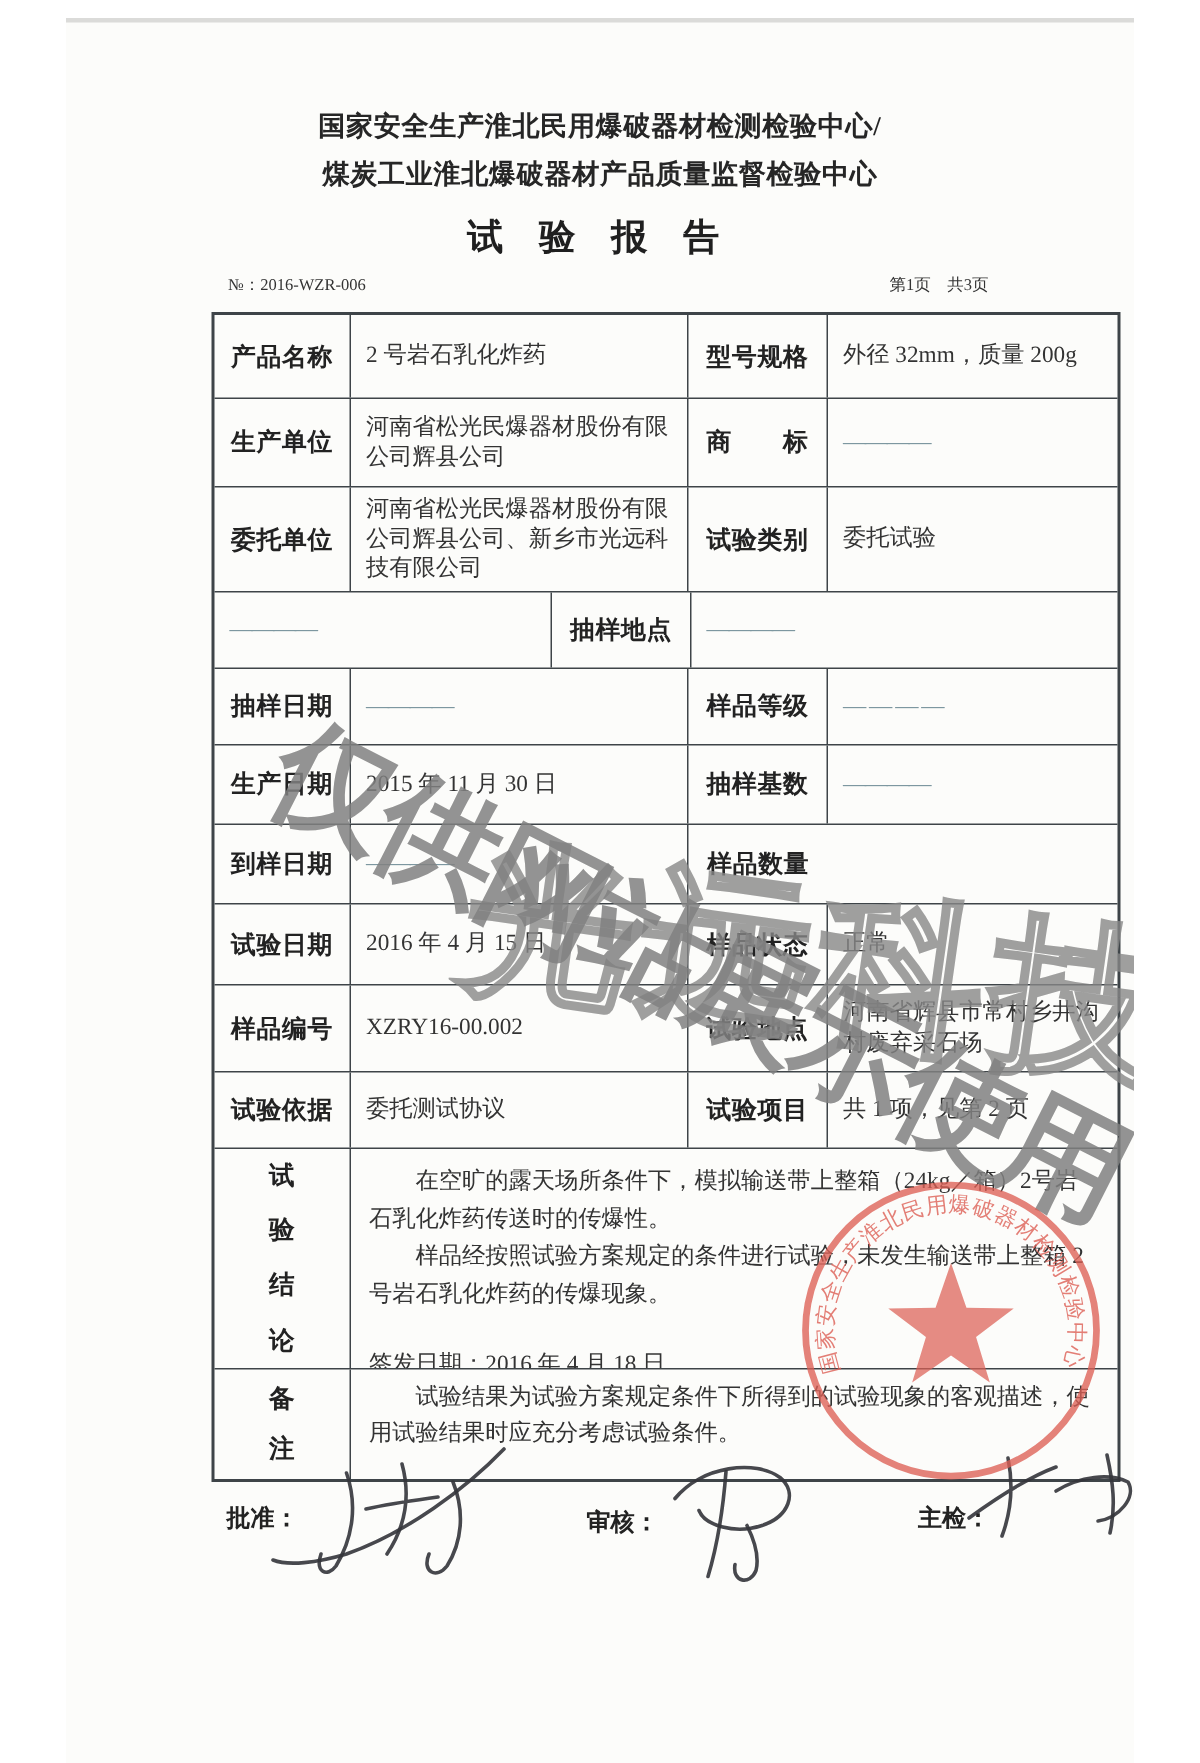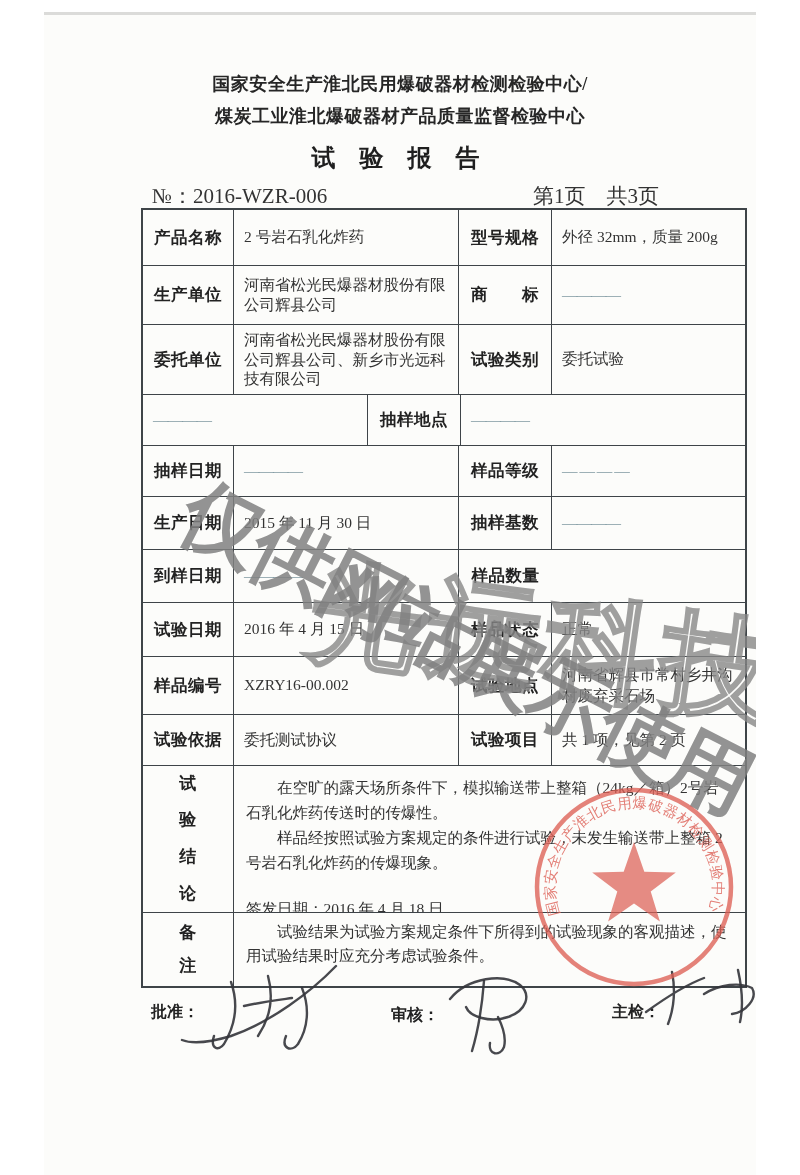--- a/index.html
+++ b/index.html
@@ -9,21 +9,21 @@
     font-family:"Liberation Serif","DejaVu Serif",serif;color:#2b2b2b;
   }
   .page::before{content:"";position:absolute;left:0;top:0;width:100%;height:3px;
     background:rgba(120,120,120,.25);}
   
   .hdr{position:absolute;left:0;width:100%;text-align:center;font-weight:bold;
     font-size:18px;letter-spacing:.5px;color:#262626;}
   .hdr1{top:60px;} .hdr2{top:92px;}
   .title{position:absolute;left:0;top:130px;width:100%;text-align:center;
     font-size:24px;font-weight:bold;letter-spacing:9px;color:#1f1f1f;}
-  .no-line{position:absolute;top:170px;font-size:21px;color:#333;}
+  .no-line{position:absolute;top:170px;font-size:11px;color:#333;}
   .no-left{left:108px;} .no-right{right:97px;}
   
   .tbl{position:absolute;left:97px;top:196px;width:606px;
     border:2px solid #3e4448;box-sizing:border-box;z-index:1;background:transparent;}
   .row{display:flex;border-bottom:1.5px solid #3e4448;}
   .row:last-child{border-bottom:none;}
   .cell{box-sizing:border-box;border-right:1.5px solid #3e4448;display:flex;
     align-items:center;overflow:hidden;}
   .cell:last-child{border-right:none;}
   .c1{width:91px;justify-content:center;}

